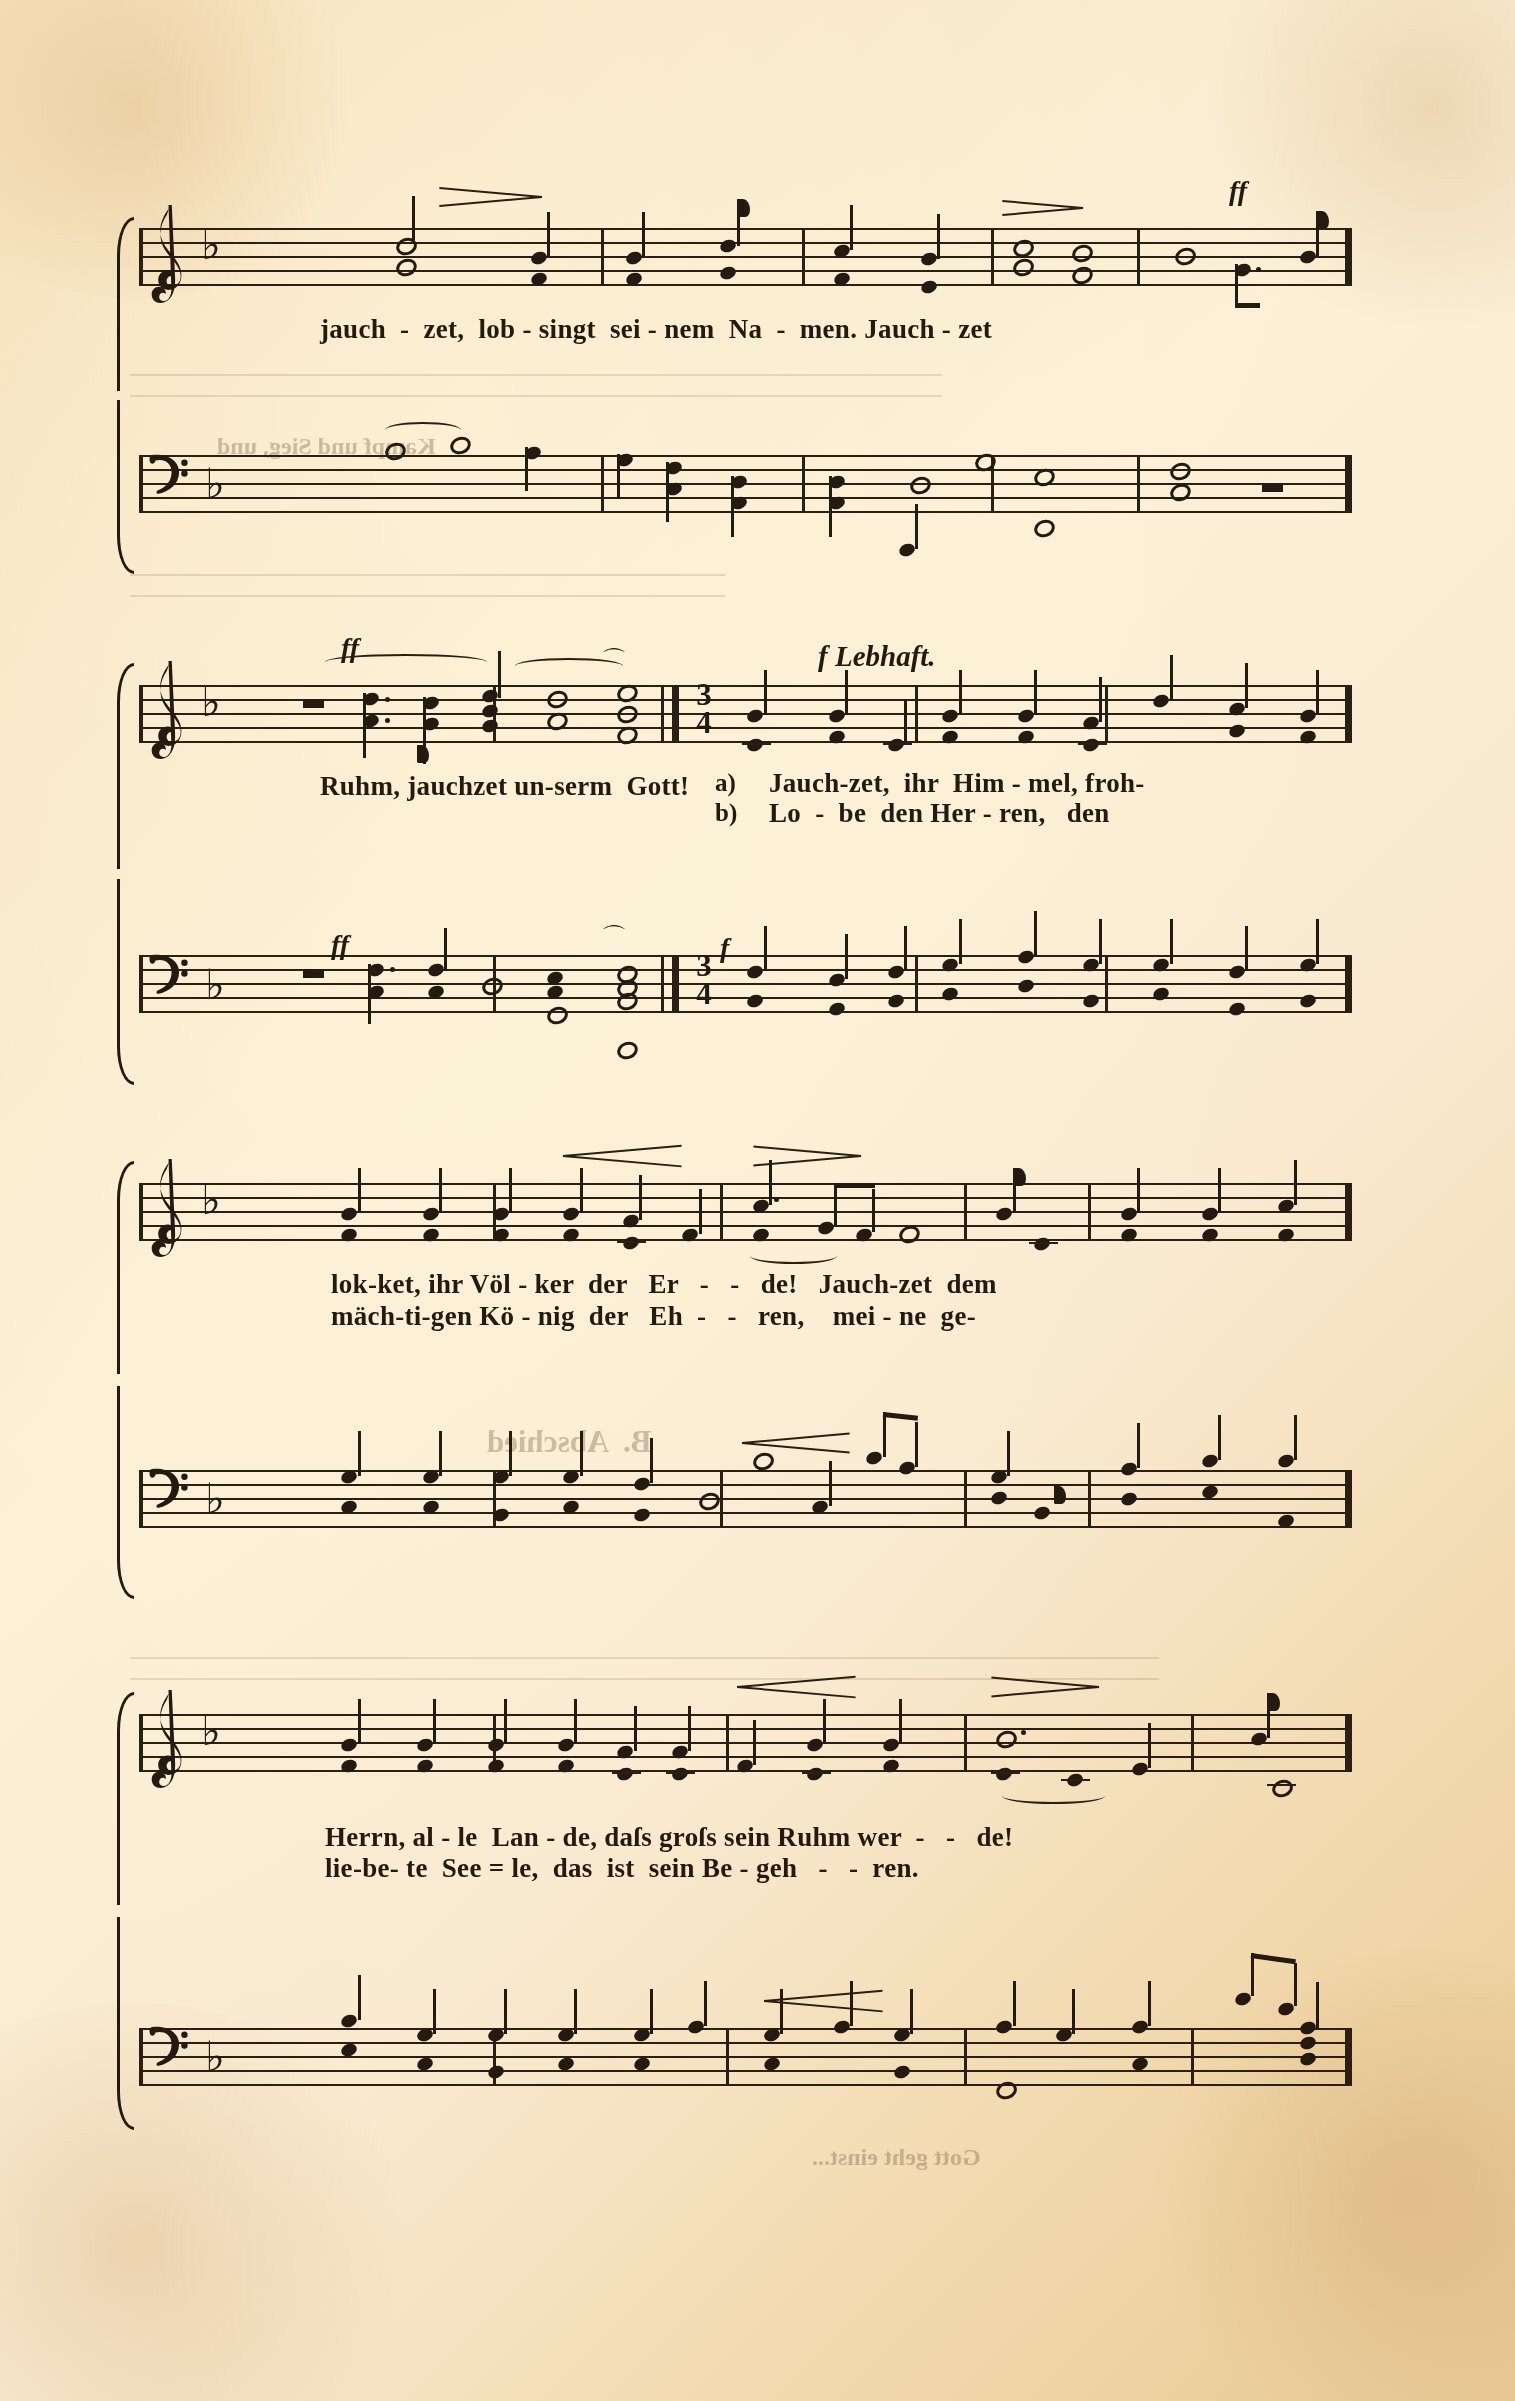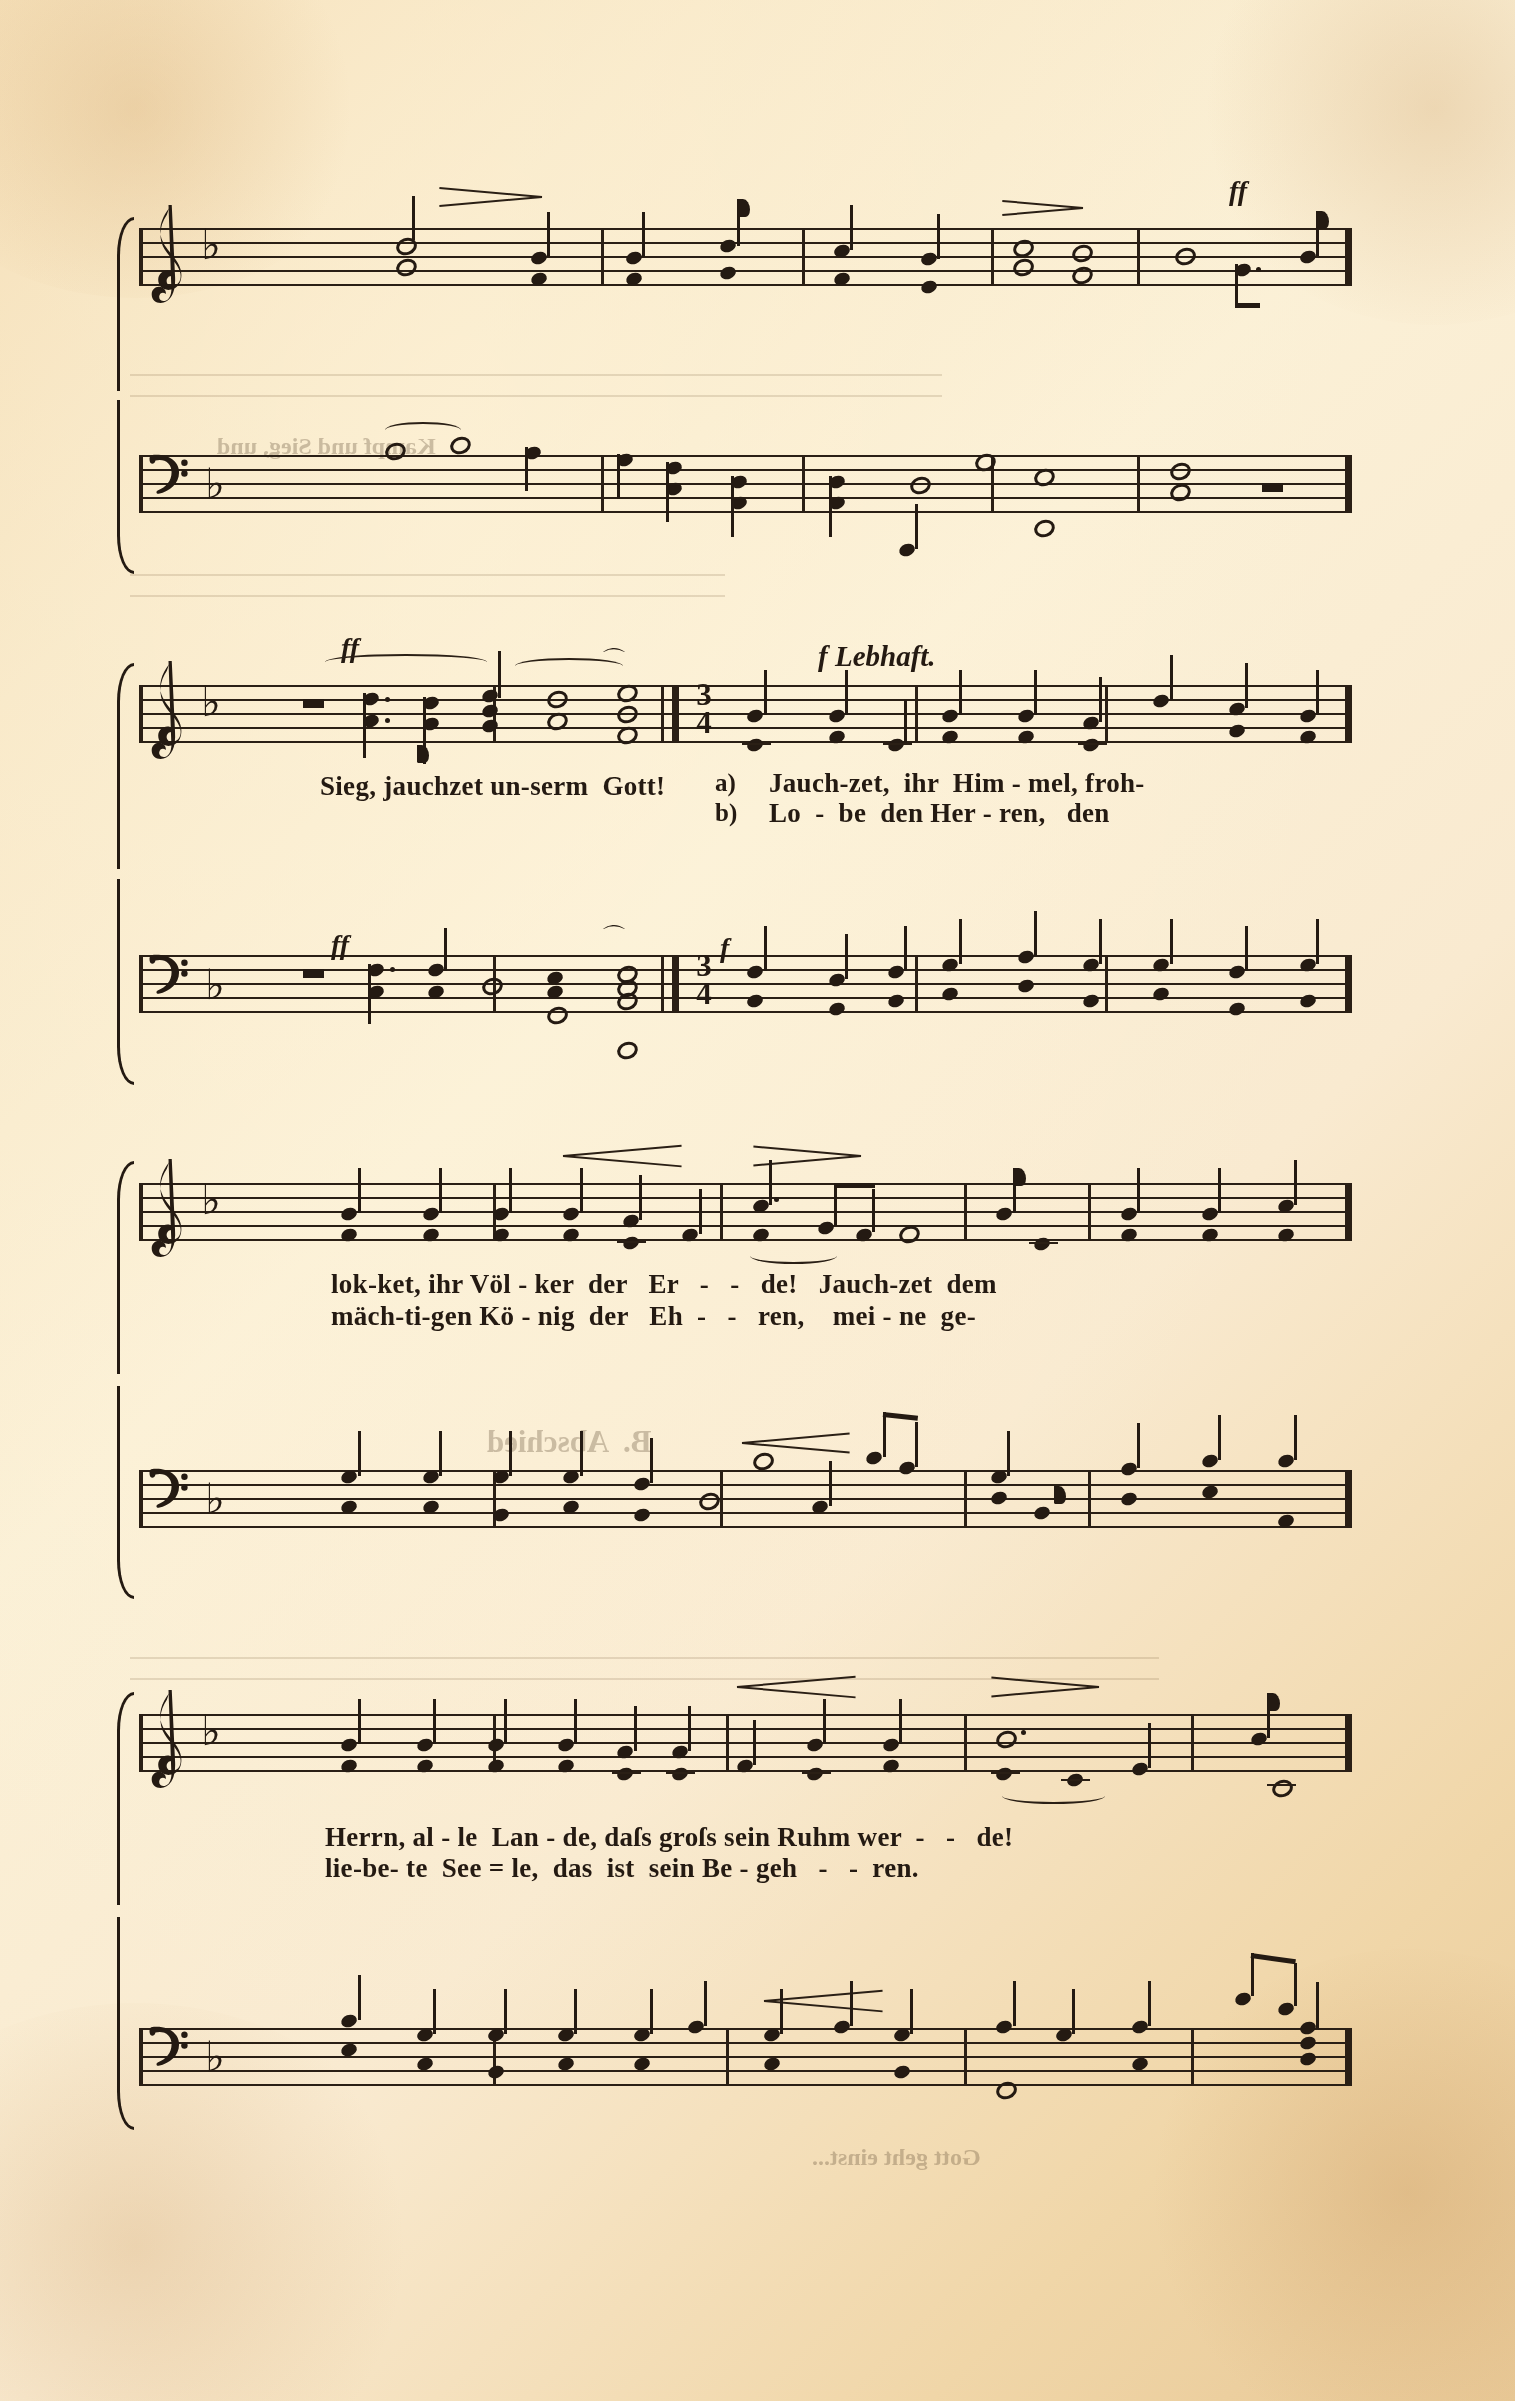--- a/index.html
+++ b/index.html
@@ -338,20 +338,21 @@
     <div class="nh open" style="left:958px;top:50px;"></div>
     <div class="nh open" style="left:1061px;top:31px;"></div>
     <div class="nh" style="left:1121px;top:47px;"></div>
     <div class="dot" style="left:1142px;top:50px;"></div>
     <div class="stem" style="left:1121px;top:47px;height:40px;"></div>
     <div class="nh" style="left:1186px;top:34px;"></div>
     <div class="stem" style="left:1202px;top:-6.5px;height:45px;"></div>
     <div class="flag" style="left:1203px;top:-6.5px;"></div>
     <div class="beam" style="left:1121px;top:86px;width:25px;height:4.9px;"></div>
 
+    <div class="lyric" style="left:206px;top:97px;">jauch  -  zet,  lob - singt  sei - nem  Na  -  men. Jauch - zet</div>
 
     <div class="stave" style="top:238px;">
       <div class="line"></div>
         <div class="line"></div>
         <div class="line"></div>
         <div class="line"></div>
         <div class="line"></div>
     </div>
     <div class="clef" style="left:34px;top:236px;">
       <svg width="45" height="43" viewBox="0 0 84 80">
@@ -481,21 +482,21 @@
 
     <div class="nh" style="left:1039px;top:32px;"></div>
     <div class="stem" style="left:1056px;top:-7.6px;height:45px;"></div>
     <div class="nh" style="left:1115px;top:40px;"></div>
     <div class="stem" style="left:1131px;top:0px;height:45px;"></div>
     <div class="nh" style="left:1115px;top:62px;"></div>
     <div class="nh" style="left:1186px;top:47px;"></div>
     <div class="stem" style="left:1202px;top:6.5px;height:45px;"></div>
     <div class="nh" style="left:1186px;top:68px;"></div>
 
-    <div class="lyric" style="left:206px;top:108px;">Sieg, jauchzet un-serm  Gott!</div>
+    <div class="lyric" style="left:206px;top:108px;">Ruhm, jauchzet un-serm  Gott!</div>
     <div class="verse-mark" style="left:601px;top:106px;">a)</div>
     <div class="verse-mark" style="left:601px;top:136px;">b)</div>
     <div class="lyric" style="left:655px;top:105px;">Jauch-zet,  ihr  Him - mel, froh-</div>
     <div class="lyric" style="left:655px;top:135px;">Lo  -  be  den Her - ren,   den</div>
 
     <div class="stave" style="top:292px;">
       <div class="line"></div>
         <div class="line"></div>
         <div class="line"></div>
         <div class="line"></div>

